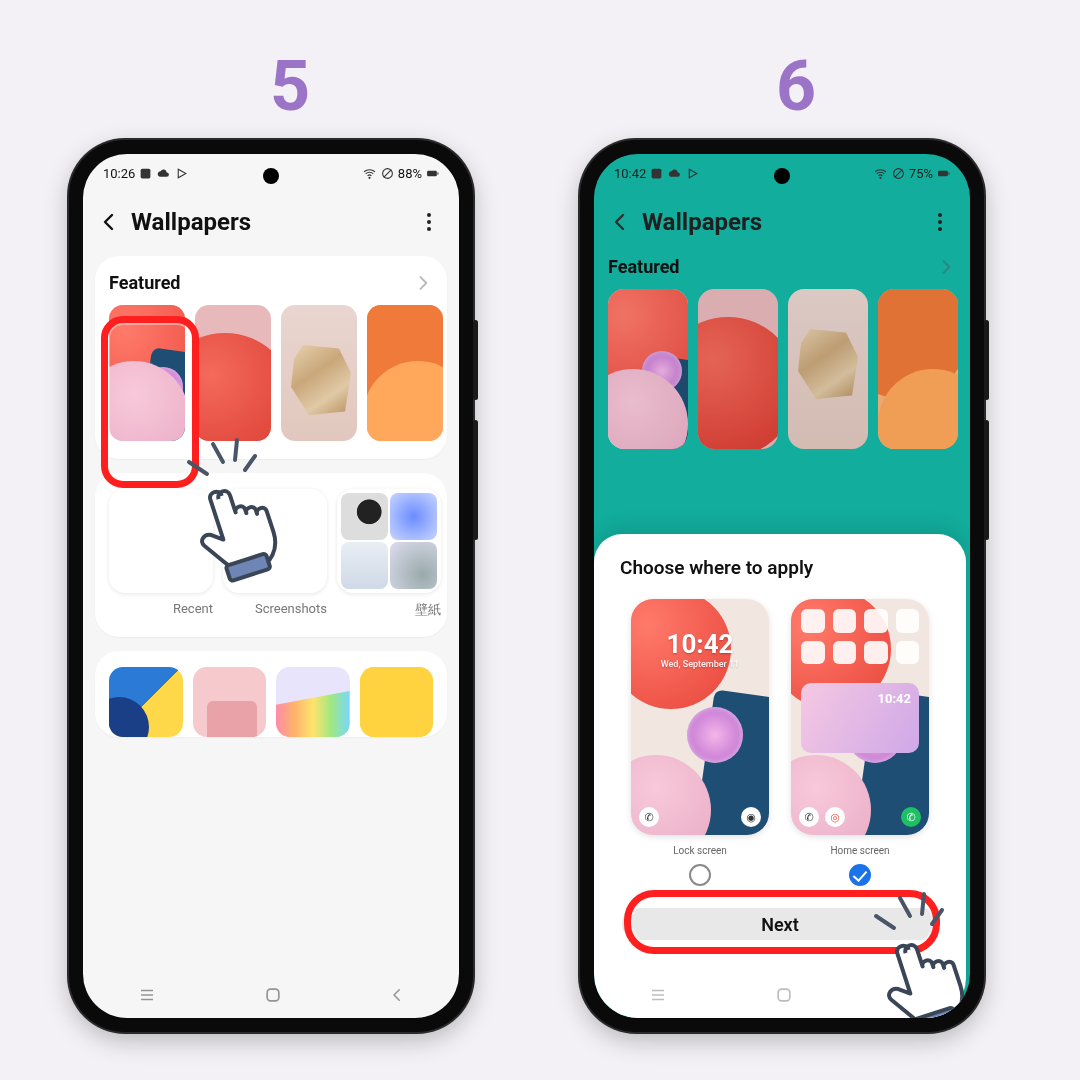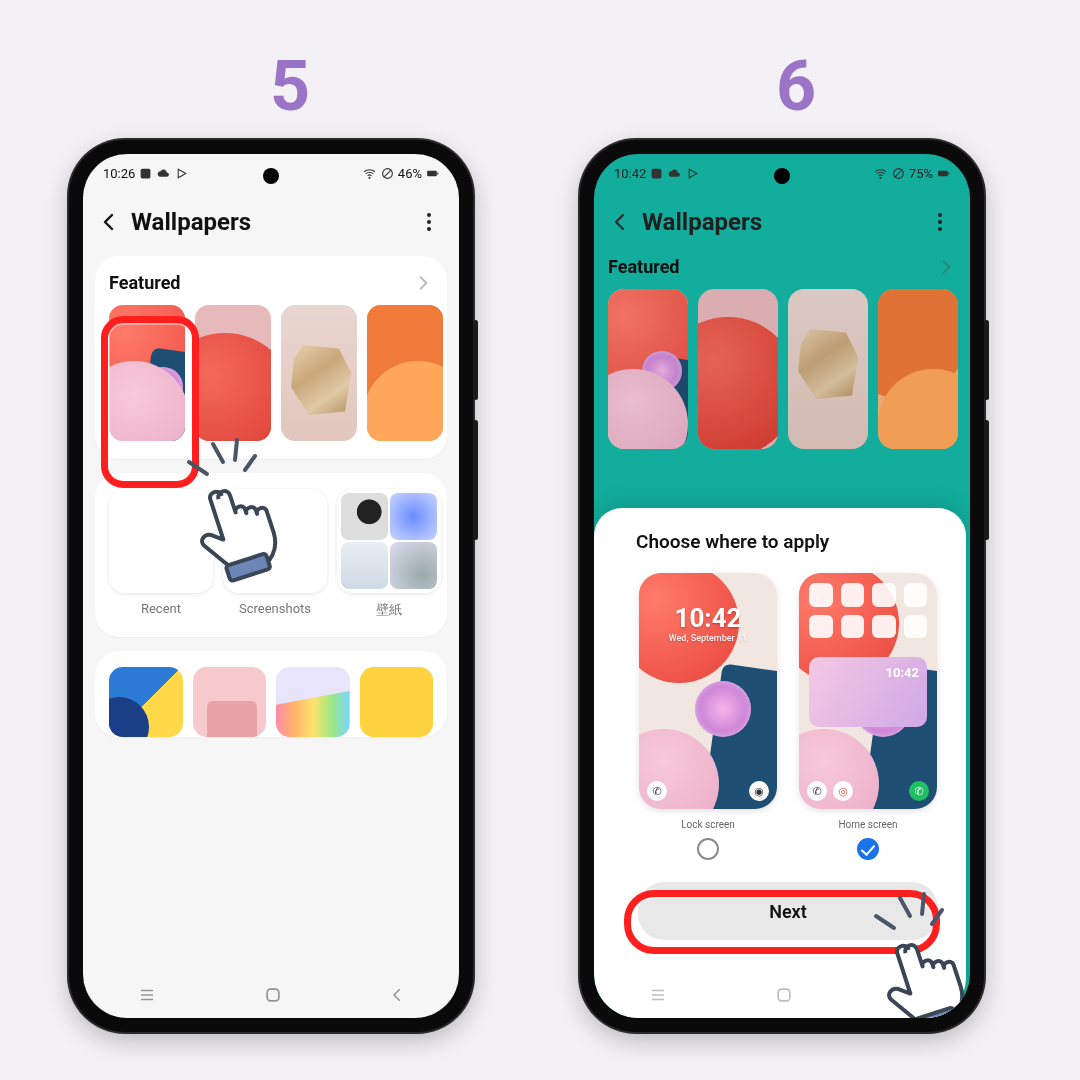--- a/index.html
+++ b/index.html
@@ -133,21 +133,21 @@
 
   
   .gal-row { display:flex; gap:10px; }
   .gal-tile { width:104px; }
   .gal-box {
     width:104px; height:104px; border-radius:16px; background:#fff;
     box-shadow:0 1px 4px rgba(0,0,0,.10); display:grid;
     grid-template-columns:1fr 1fr; grid-template-rows:1fr 1fr; gap:2px; padding:4px;
   }
   .gal-box .c{ border-radius:8px; }
-  .gal-label{ text-align:center; font-size:13px; color:#777; margin-top:8px;}
+  .gal-label{ text-align:right; font-size:13px; color:#777; margin-top:8px;}
 
   
   .gthumbs{ display:flex; gap:10px;}
   .gt{ width:76px; height:70px; border-radius:14px; overflow:hidden; position:relative;}
   .gt1{ background:linear-gradient(135deg,#2b7bd6 50%,#ffd84a 50%); }
   .gt1::after{content:"";position:absolute;left:-20px;bottom:-20px;width:60px;height:60px;background:#1b3f87;border-radius:50%;}
   .gt2{ background:#f6c9cc;}
   .gt2::after{content:"";position:absolute;left:14px;bottom:0;width:50px;height:36px;background:#e9a3a8;border-radius:6px 6px 0 0;}
   .gt3{ background:linear-gradient(#e8e4fb,#e8e4fb);}
   .gt3::before{content:"";position:absolute;left:0;bottom:0;width:100%;height:46px;background:linear-gradient(90deg,#ff8ba8,#ffb36b,#ffe36b,#9ee884,#77d7ff);clip-path:polygon(0 100%,0 30%,100% 0,100% 100%);}
@@ -173,21 +173,21 @@
   .tap-hand{ position:absolute; width:160px; height:160px; pointer-events:none; }
   .tap-hand svg{ width:100%; height:100%; }
 
   
   .overlay{
     position:absolute; inset:0; background:rgba(0,0,0,.06);
   }
   .sheet{
     position:absolute; left:0; right:4px; bottom:0;
     background:#fff; border-radius:28px 28px 40px 40px;
-    padding:22px 20px 78px 36px;
+    padding:22px 20px 78px 20px;
     box-shadow:0 -6px 20px rgba(0,0,0,.12);
   }
   .sheet-title{ font-size:19px; font-weight:600; color:#111; margin:0 2px 20px 6px;}
   .apply-row{ display:flex; gap:18px; justify-content:center; margin-bottom:6px;}
   .apply-col{ width:142px; display:flex; flex-direction:column; align-items:center;}
   .preview{
     width:138px; height:236px; border-radius:22px; position:relative; overflow:hidden;
     box-shadow:0 2px 6px rgba(0,0,0,.12);
   }
   .preview .bg{ position:absolute; inset:0; }
@@ -215,21 +215,21 @@
   .radio{
     width:22px; height:22px; border-radius:50%; margin-top:8px;
     border:2px solid #8a8a8a; position:relative;
   }
   .radio.checked{ border-color:#1a73e8; background:#1a73e8;}
   .radio.checked::after{
     content:""; position:absolute; left:5px; top:2px; width:6px; height:11px;
     border:solid #fff; border-width:0 2.5px 2.5px 0; transform:rotate(42deg);
   }
   .next-btn{
-    margin:22px 8px 0 8px; height:58px; border-radius:26px;
+    margin:22px 8px 0 8px; height:32px; border-radius:26px;
     background:#e8e8e8; display:flex; align-items:center; justify-content:center;
     font-size:18px; font-weight:600; color:#111;
   }
 
   
   .p2-featured{ padding:0 14px;}
   .p2-featured .thumbs .thumb{ width:80px; height:160px; border-radius:16px;}
   .dim .header-title, .dim .status-bar { color:#222; }
   .dim .card, .dim .section-head{ background:transparent; box-shadow:none;}
 </style>
@@ -270,21 +270,21 @@
               <path d="M2 8.82a15 15 0 0120 0M5 12.55a10 10 0 0114 0M8.5 16.28a5 5 0 017 0"></path>
               <circle cx="12" cy="20" r="1" fill="#333"></circle>
             </svg>
         </span>
         <span class="ico">
           <svg width="13" height="13" viewBox="0 0 24 24" fill="none" stroke="#333" stroke-width="2">
               <circle cx="12" cy="12" r="9"></circle>
               <line x1="5" y1="19" x2="19" y2="5"></line>
             </svg>
         </span>
-        <span>46%</span>
+        <span>88%</span>
         <span class="ico">
           <svg width="13" height="13" viewBox="0 0 24 24" fill="#333">
               <rect x="2" y="7" width="18" height="10" rx="2"></rect>
               <rect x="21" y="10" width="2" height="4"></rect>
             </svg>
         </span>
       </div>
     </div>
 
     <div class="header">

